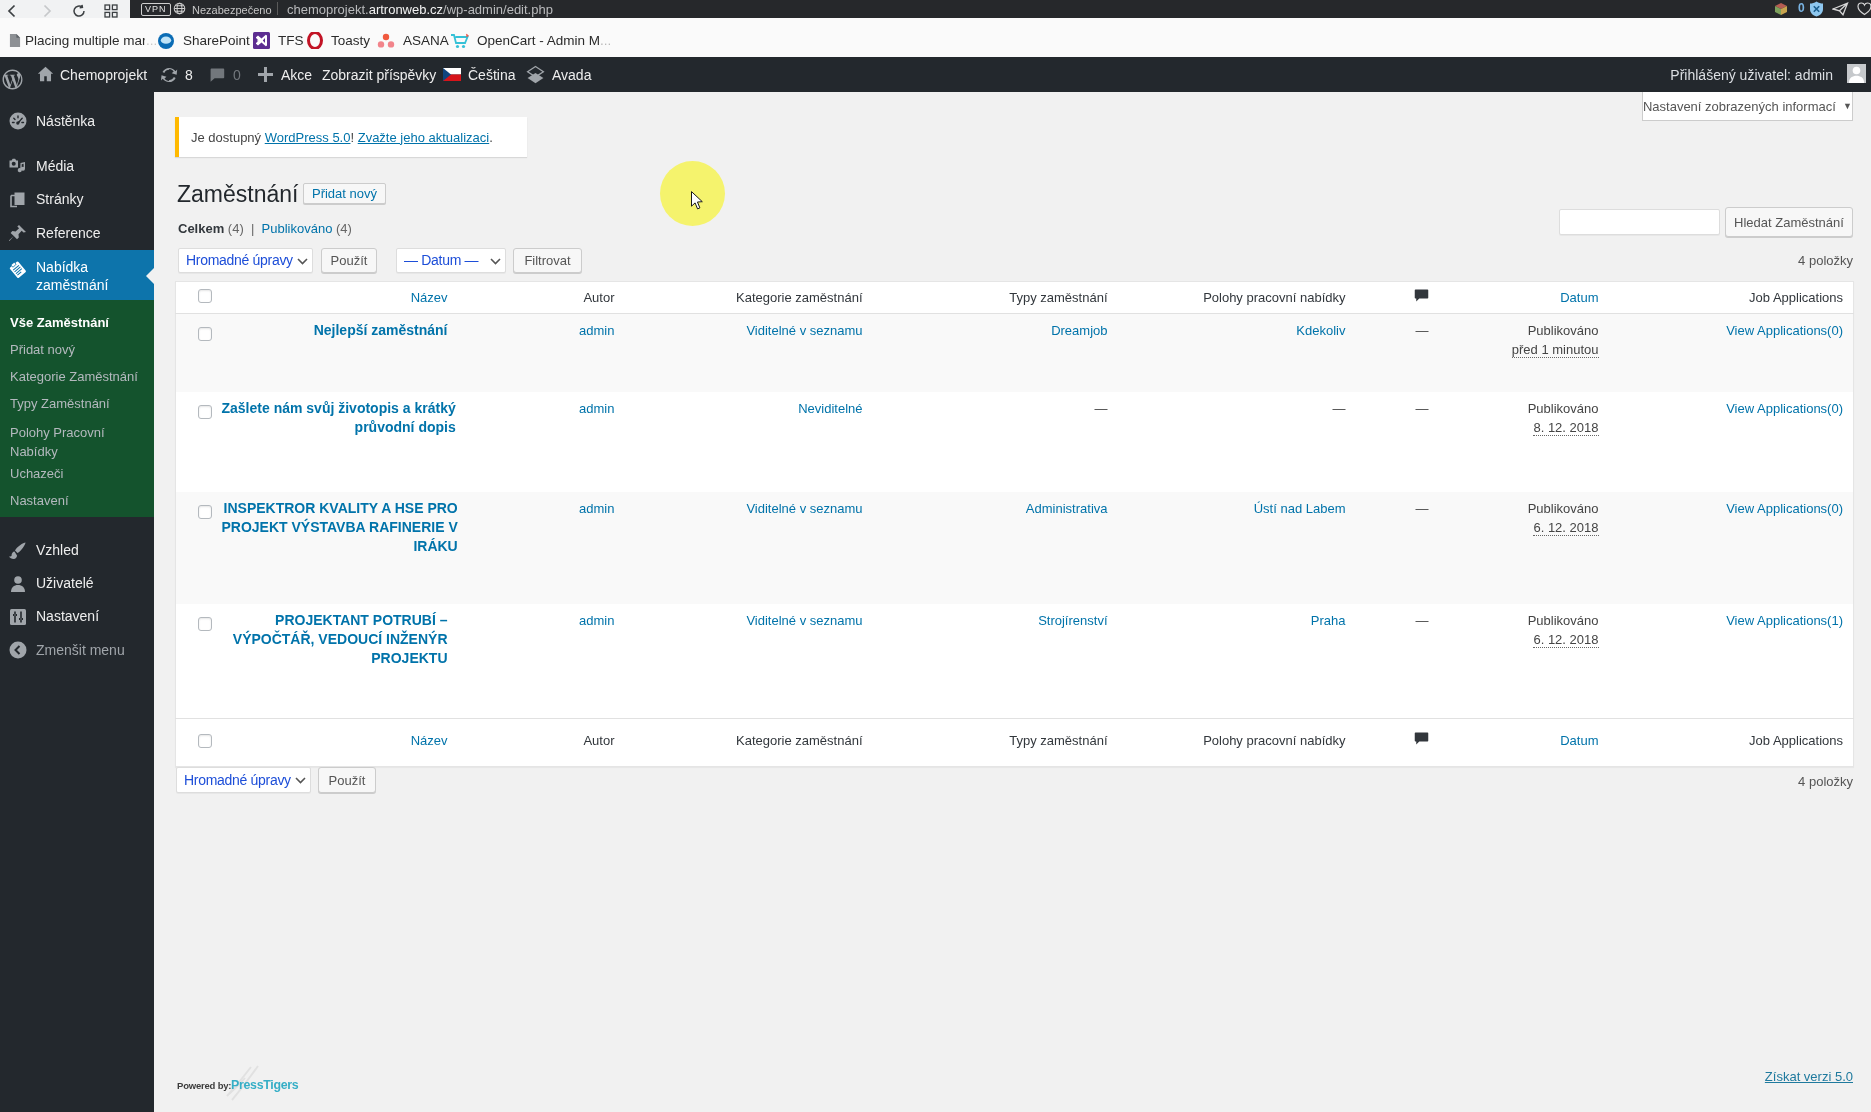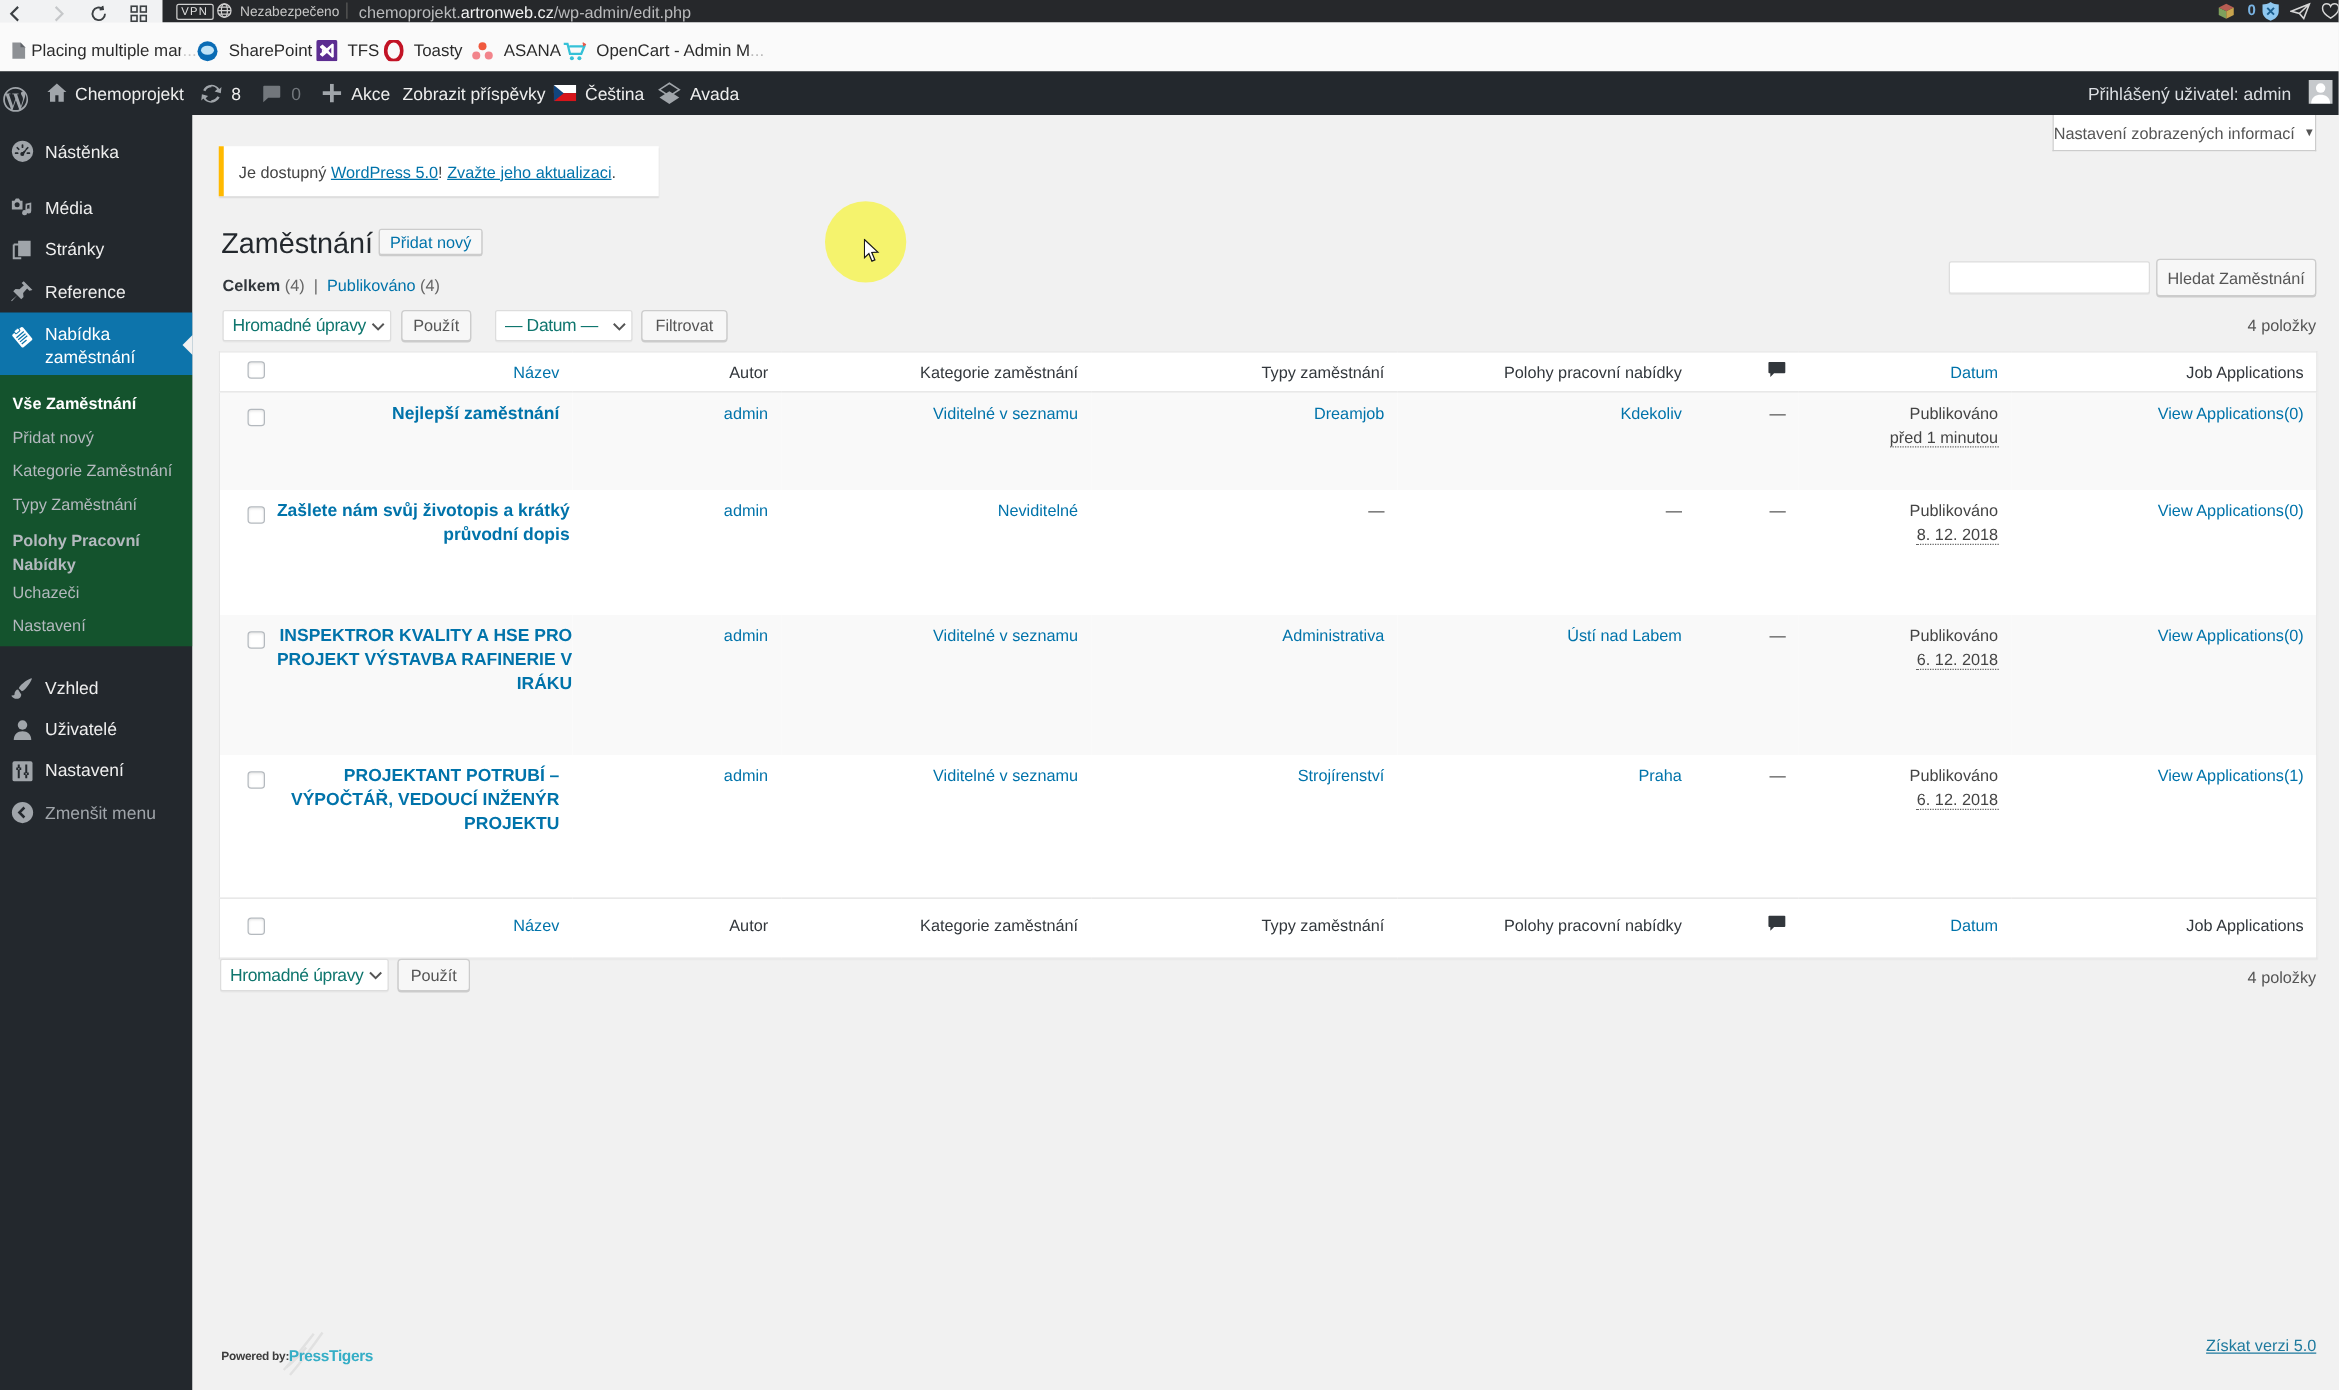--- a/index.html
+++ b/index.html
@@ -42,21 +42,21 @@
   #notice { position:absolute; left:21px; top:25px; width:352px; height:40px; background:#fff; border-left:4px solid #ffb900; box-shadow:0 1px 1px 0 rgba(0,0,0,.1); font-size:13px; color:#444; display:flex; align-items:center; padding-left:12px; }
   #notice a { color:#0073aa; }
 
   h1 { position:absolute; left:23px; top:88px; font-size:23px; font-weight:400; color:#23282d; line-height:28px; }
   #addnew { position:absolute; left:149px; top:91px; width:83px; height:21px; background:#f7f7f7; border:1px solid #ccc; border-radius:2px; color:#0073aa; font-size:13px; line-height:19px; text-align:center; box-shadow:0 1px 0 #ccc; }
 
   #subsub { position:absolute; left:24px; top:129px; font-size:13px; color:#666; }
   #subsub b { color:#32373c; }
   #subsub a { color:#0073aa; text-decoration:none; }
 
-  .wpselect { position:relative; overflow:hidden; white-space:nowrap; background:#fff; border:1px solid #ddd; border-radius:2px; font-size:14px; letter-spacing:-0.3px; color:#0f766e; font-family:"Liberation Sans",sans-serif; box-shadow:0 1px 0 rgba(0,0,0,.04); }
+  .wpselect { position:relative; overflow:hidden; white-space:nowrap; background:#fff; border:1px solid #ddd; border-radius:2px; font-size:14px; letter-spacing:-0.3px; color:#1d4ed8; font-family:"Liberation Sans",sans-serif; box-shadow:0 1px 0 rgba(0,0,0,.04); }
   .wpbtn { background:#f7f7f7; border:1px solid #ccc; border-radius:3px; font-size:13px; color:#555; box-shadow:0 1px 0 #ccc; font-family:"Liberation Sans",sans-serif; text-align:center; }
 
   
   #jobtable { position:absolute; left:21px; top:189px; width:1678px; border-collapse:collapse; background:#fff; font-size:13px; color:#444; border:1px solid #e5e5e5; box-shadow:0 1px 1px 0 rgba(0,0,0,.04); table-layout:fixed; }
   #jobtable th, #jobtable td { text-align:right; vertical-align:top; font-weight:normal; padding:7px 10px 8px; line-height:19px; }
   #jobtable thead th { border-bottom:1px solid #e1e1e1; padding:6px 10px 5px; color:#32373c; }
   #jobtable tfoot th { border-top:1px solid #e1e1e1; padding:12px 10px; color:#32373c; }
   #jobtable thead a, #jobtable tfoot a { color:#0073aa; text-decoration:none; }
   #jobtable .alt { background:#f9f9f9; }
   #jobtable td a { color:#0073aa; text-decoration:none; }
@@ -273,21 +273,21 @@
           <path d="M6.2 7 h7.6 M6.2 9.2 h7.6 M6.2 11.4 h7.6 M6.2 13.6 h5" stroke="#0d74ab" stroke-width="1"></path>
         </g>
       </svg>
     <span class="lbl" style="line-height:18px;padding-top:1px;">Nabídka<br>zaměstnání</span>
   </div>
   <div id="submenu">
     <div class="sitem cur">Vše Zaměstnání</div>
     <div class="sitem">Přidat nový</div>
     <div class="sitem">Kategorie Zaměstnání</div>
     <div class="sitem">Typy Zaměstnání</div>
-    <div class="sitem" style="line-height:19px;padding-bottom:0;font-weight:bold;">Polohy Pracovní<br>Nabídky</div>
+    <div class="sitem" style="line-height:19px;padding-bottom:0;">Polohy Pracovní<br>Nabídky</div>
     <div class="sitem">Uchazeči</div>
     <div class="sitem">Nastavení</div>
   </div>
   <div style="height:16px"></div>
   <div class="mitem">
       <svg class="mic" viewBox="0 0 20 20">
         <path fill="#a0a5aa" d="M17.5 2.5 c-2 0-9 4.5-10.5 8 l2.5 2.5 c3.5-1.5 8-8.5 8-10.5 Z M6.5 11.5 c-1.5 0 -3 1.5 -3 4.5 -1 0.5 -1.5 0.5 -2.5 0.5 1 1.5 2.5 2.5 4.5 2.5 2.5 0 3.5 -2 3.5 -3.5 Z"></path>
       </svg>
       <span class="lbl">Vzhled</span>
     </div>

